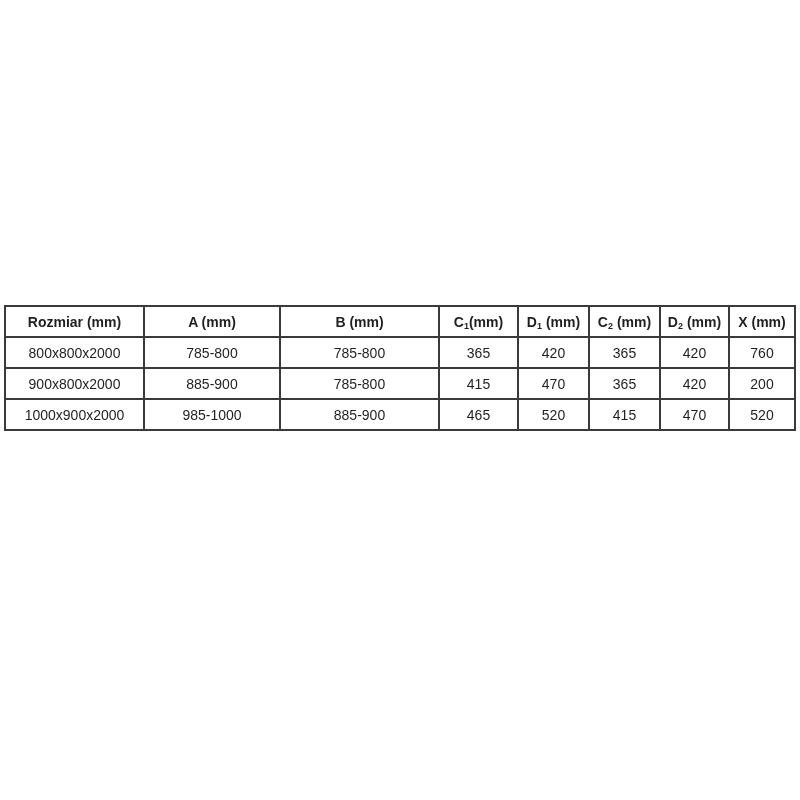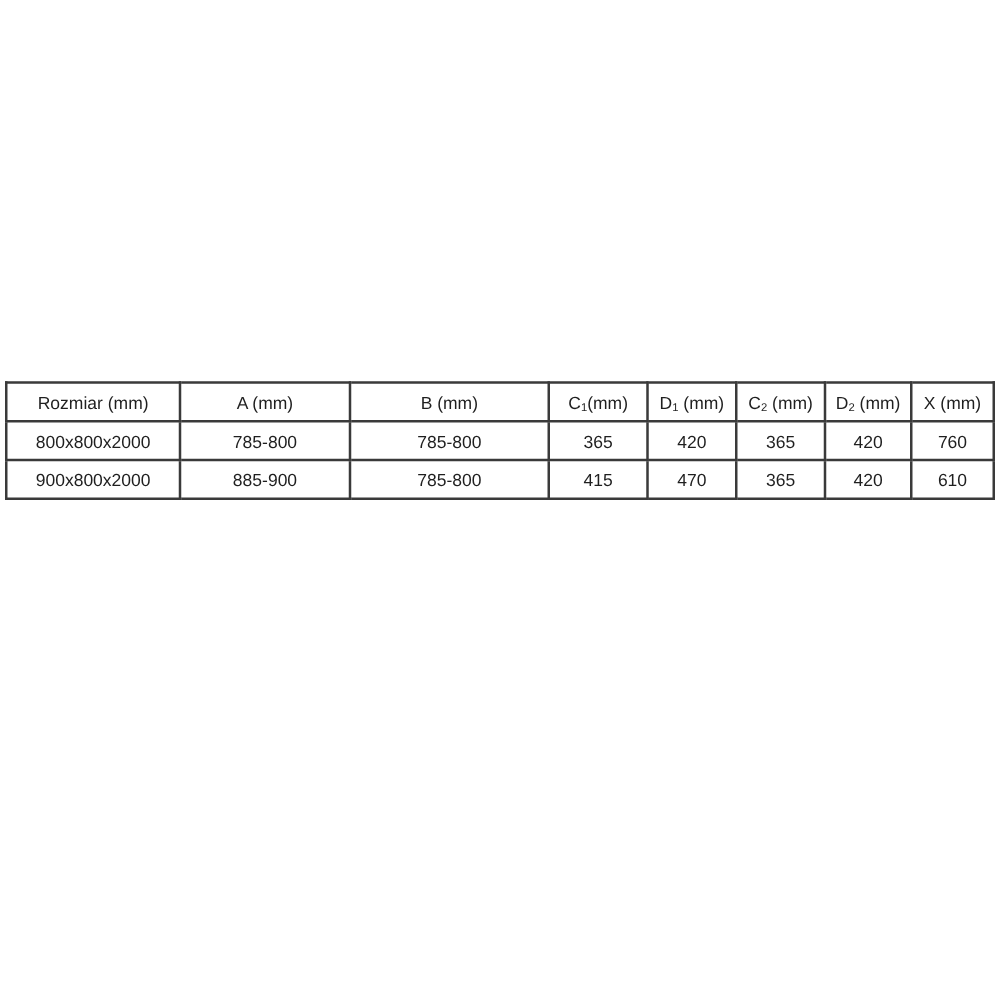--- a/index.html
+++ b/index.html
@@ -37,21 +37,21 @@
     height: 29px;
     padding: 0 2px;
     text-align: center;
     vertical-align: middle;
     font-size: 14px;
     color: var(--text-color);
     white-space: nowrap;
     overflow: hidden;
   }
   table.spec-table th {
-    font-weight: normal;
+    font-weight: bold;
   }
   table.spec-table sub {
     font-size: 9px;
     line-height: 0;
     vertical-align: -2px;
   }
 </style>
 </head>
 <body>
 
@@ -91,17 +91,27 @@
           <td>760</td>
         </tr>
         <tr>
           <td>900x800x2000</td>
           <td>885-900</td>
           <td>785-800</td>
           <td>415</td>
           <td>470</td>
           <td>365</td>
           <td>420</td>
-          <td>610</td>
+          <td>200</td>
+        </tr>
+        <tr>
+          <td>1000x900x2000</td>
+          <td>985-1000</td>
+          <td>885-900</td>
+          <td>465</td>
+          <td>520</td>
+          <td>415</td>
+          <td>470</td>
+          <td>520</td>
         </tr>
       </tbody>
   </table>
 </div>
 
 </body></html>

